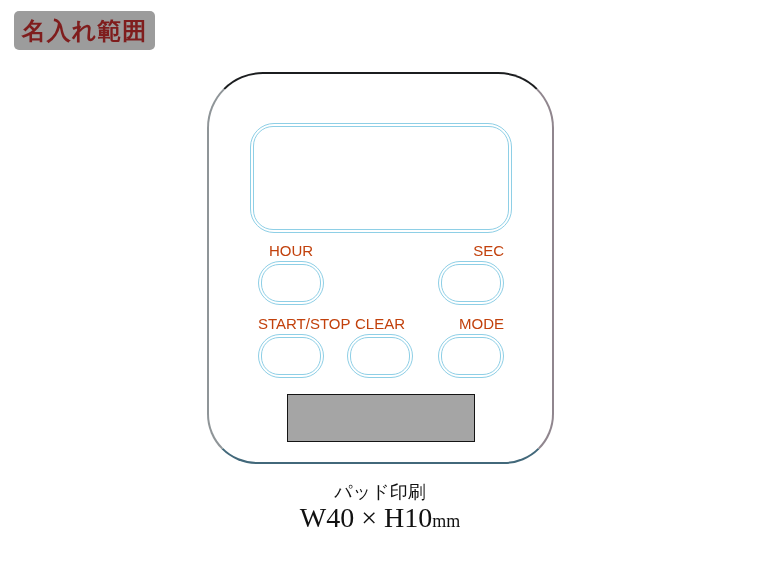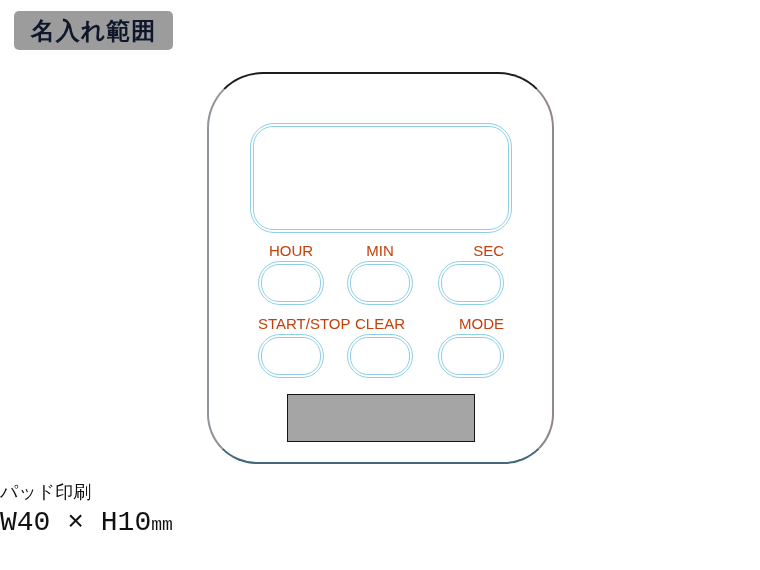--- a/index.html
+++ b/index.html
@@ -10,25 +10,25 @@
     height: 570px;
     background: #ffffff;
     overflow: hidden;
     font-family: "Liberation Sans", "DejaVu Sans", sans-serif;
   }
 
   
   .badge {
     position: absolute;
     left: 14px; top: 11px;
-    width: 159px; height: 39px;
+    width: 141px; height: 39px;
     background: #9c9c9c;
     border-radius: 5px;
     display: flex; align-items: center; justify-content: center;
-    color: #0f172a;
+    color: #7f1d1d;
     font-size: 24px;
     font-weight: bold;
     letter-spacing: 1px;
   }
 
   
   .timer-body {
     position: absolute;
     left: 207px; top: 72px;
     width: 347px; height: 392px;
@@ -100,55 +100,52 @@
     width: 188px; height: 48px;
     background: #a5a5a5;
     border: 1.5px solid #141414;
   }
 
   
   .caption {
     position: absolute;
     left: 0; right: 0;
     top: 481px;
+    text-align: center;
     color: #111111;
   }
   .caption-method {
     font-size: 18px;
     line-height: 22px;
     font-family: "Liberation Sans", "DejaVu Sans", sans-serif;
   }
   .caption-size {
-    font-family: Liberation Mono, monospace;
+    font-family: Liberation Serif, serif;
     font-size: 28px;
-    line-height: 39px;
+    line-height: 29px;
   }
   .caption-unit {
     font-size: 18px;
   }
 </style>
 </head>
 <body>
 
 <div class="canvas">
 
   <div class="badge">
     <span>名入れ範囲</span>
   </div>
 
   <div class="timer-body">
 
     <div class="display"></div>
 
     <div class="btn-group g-row1 g-col1">
       <span class="btn-label">HOUR</span>
-      <div class="btn-shape"></div>
-    </div>
-    <div class="btn-group g-row1 g-col2">
-      <span class="btn-label">MIN</span>
       <div class="btn-shape"></div>
     </div>
     <div class="btn-group g-row1 g-col3">
       <span class="btn-label">SEC</span>
       <div class="btn-shape"></div>
     </div>
 
     <div class="btn-group g-row2 g-col1">
       <span class="btn-label">START/STOP</span>
       <div class="btn-shape"></div>

